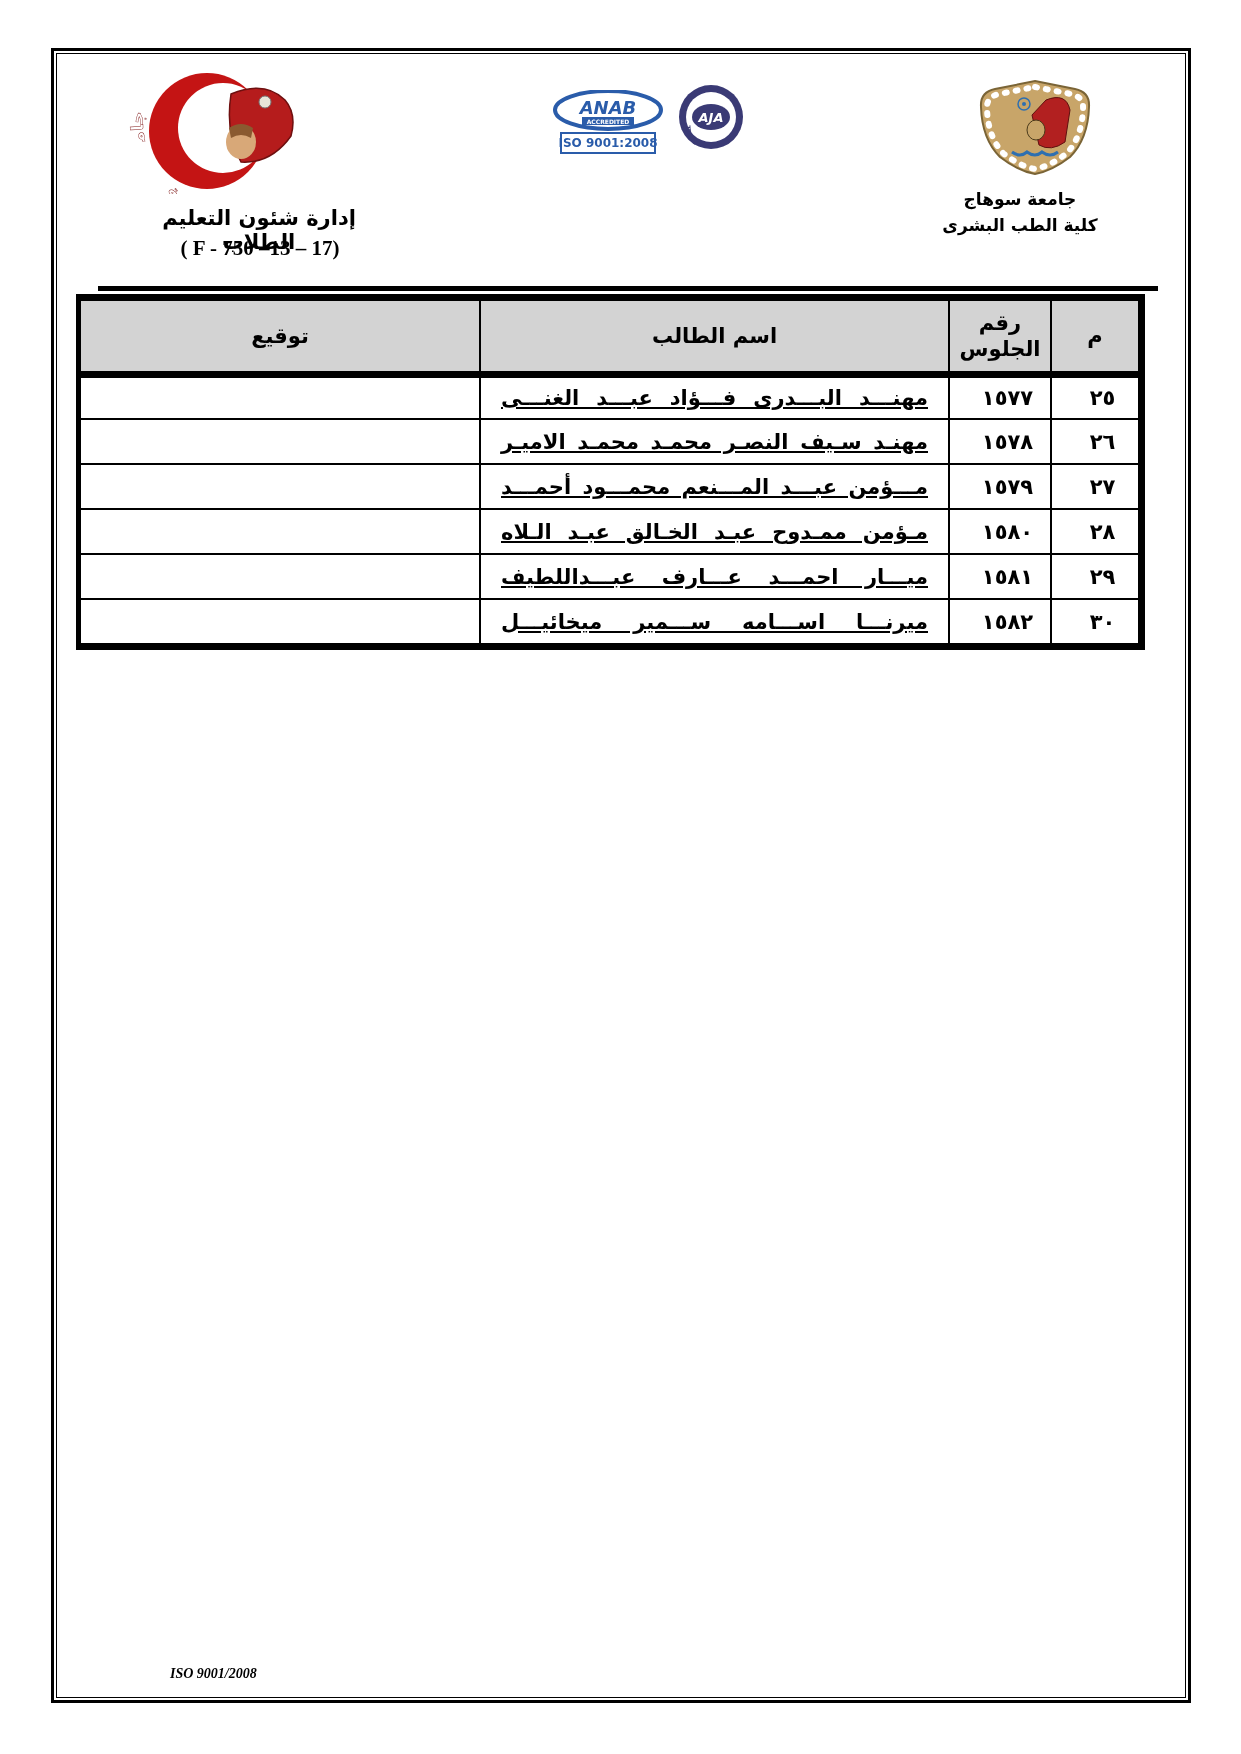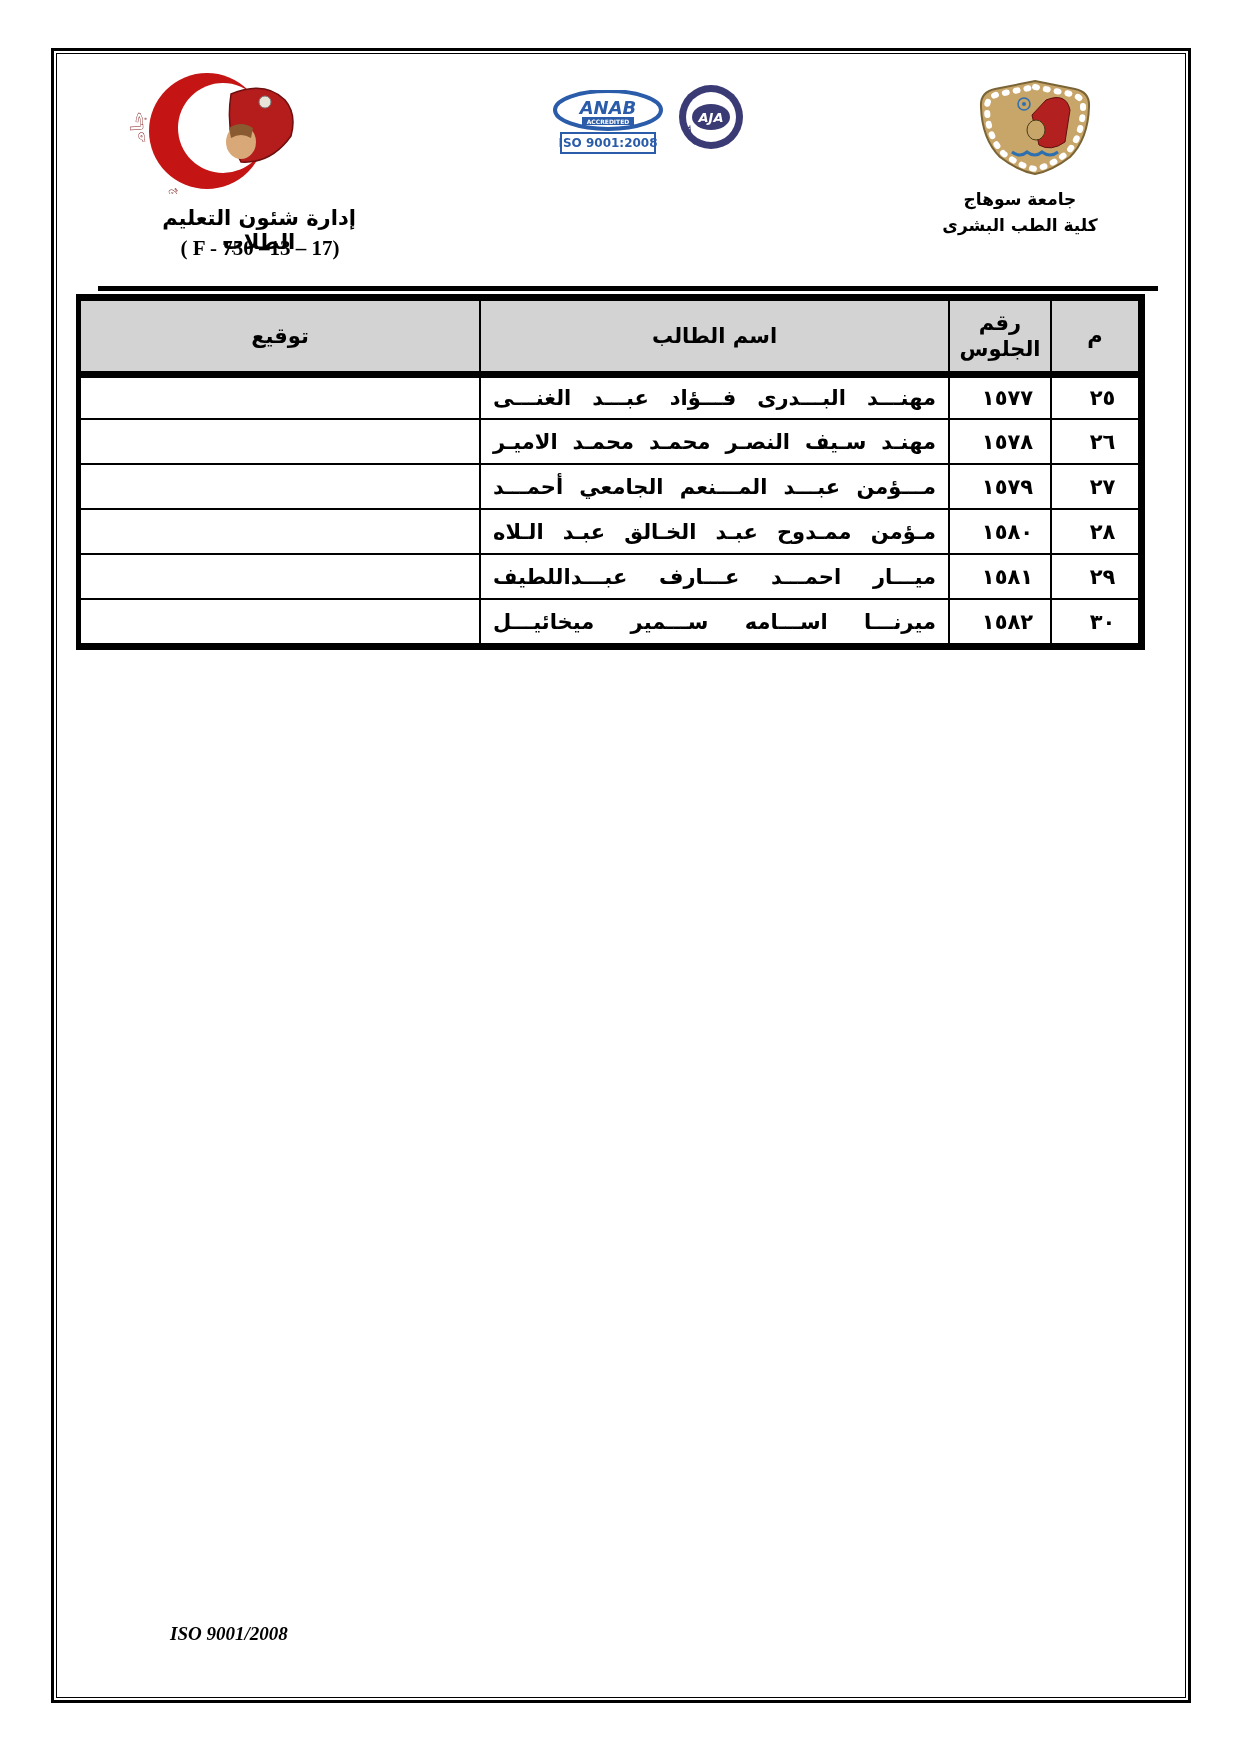--- a/index.html
+++ b/index.html
@@ -28,30 +28,30 @@
   .top-rule{position:absolute;left:98px;top:286px;width:1060px;height:5px;background:#000;}
   
   .table-frame{position:absolute;left:76px;top:294px;width:1069px;box-sizing:border-box;
                border:5px solid #000;background:#fff;}
   table{border-collapse:collapse;table-layout:fixed;width:1059px;direction:rtl;}
   th,td{border:2px solid #000;box-sizing:border-box;overflow:hidden;}
   th{background:#d3d3d3;border-bottom:7px solid #000;font-weight:bold;font-size:21px;
      height:74px;text-align:center;vertical-align:middle;padding:2px;line-height:1.25;}
   td{height:45px;font-weight:bold;font-size:21px;vertical-align:middle;padding-left:16px;}
   .cell-num{text-align:center;letter-spacing:5px;}
-  .cell-name{text-align:right;text-align-last:justify;padding:0 12px;white-space:nowrap;}
+  .cell-name{text-align:right;text-align-last:justify;padding:0 20px;white-space:nowrap;text-decoration:underline;}
   .cell-sig{background:#fff;}
   
   .footer-row{position:absolute;left:83px;top:1636px;width:1061px;height:30px;display:flex;direction:rtl;}
   .footer-cell{border:1px dotted #000;box-sizing:border-box;display:flex;align-items:center;
                justify-content:center;font-size:16px;height:30px;}
   .footer-cell.issue-no{width:558px;}
   .footer-cell.issue-date{width:503px;}
-  .iso-note{position:absolute;left:170px;top:1623px;direction:ltr;
-            font-family:"Liberation Serif",serif;font-weight:bold;font-style:italic;font-size:19px;}
+  .iso-note{position:absolute;left:170px;top:1666px;direction:ltr;
+            font-family:"Liberation Serif",serif;font-weight:bold;font-style:italic;font-size:14px;}
 </style>
 </head>
 <body>
 
 <div class="page">
 
   <div class="page-frame">
     <div class="page-frame-inner"></div>
   </div>
 
@@ -146,21 +146,21 @@
         </tr>
         <tr>
           <td class="cell-num">٢٦</td>
           <td class="cell-num">١٥٧٨</td>
           <td class="cell-name">مهنـد سـيف النصـر محمـد محمـد الاميـر</td>
           <td class="cell-sig"></td>
         </tr>
         <tr>
           <td class="cell-num">٢٧</td>
           <td class="cell-num">١٥٧٩</td>
-          <td class="cell-name">مـــؤمن عبـــد المـــنعم الجامعي أحمـــد</td>
+          <td class="cell-name">مـــؤمن عبـــد المـــنعم محمـــود أحمـــد</td>
           <td class="cell-sig"></td>
         </tr>
         <tr>
           <td class="cell-num">٢٨</td>
           <td class="cell-num">١٥٨٠</td>
           <td class="cell-name">مـؤمن ممـدوح عبـد الخـالق عبـد الـلاه</td>
           <td class="cell-sig"></td>
         </tr>
         <tr>
           <td class="cell-num">٢٩</td>

